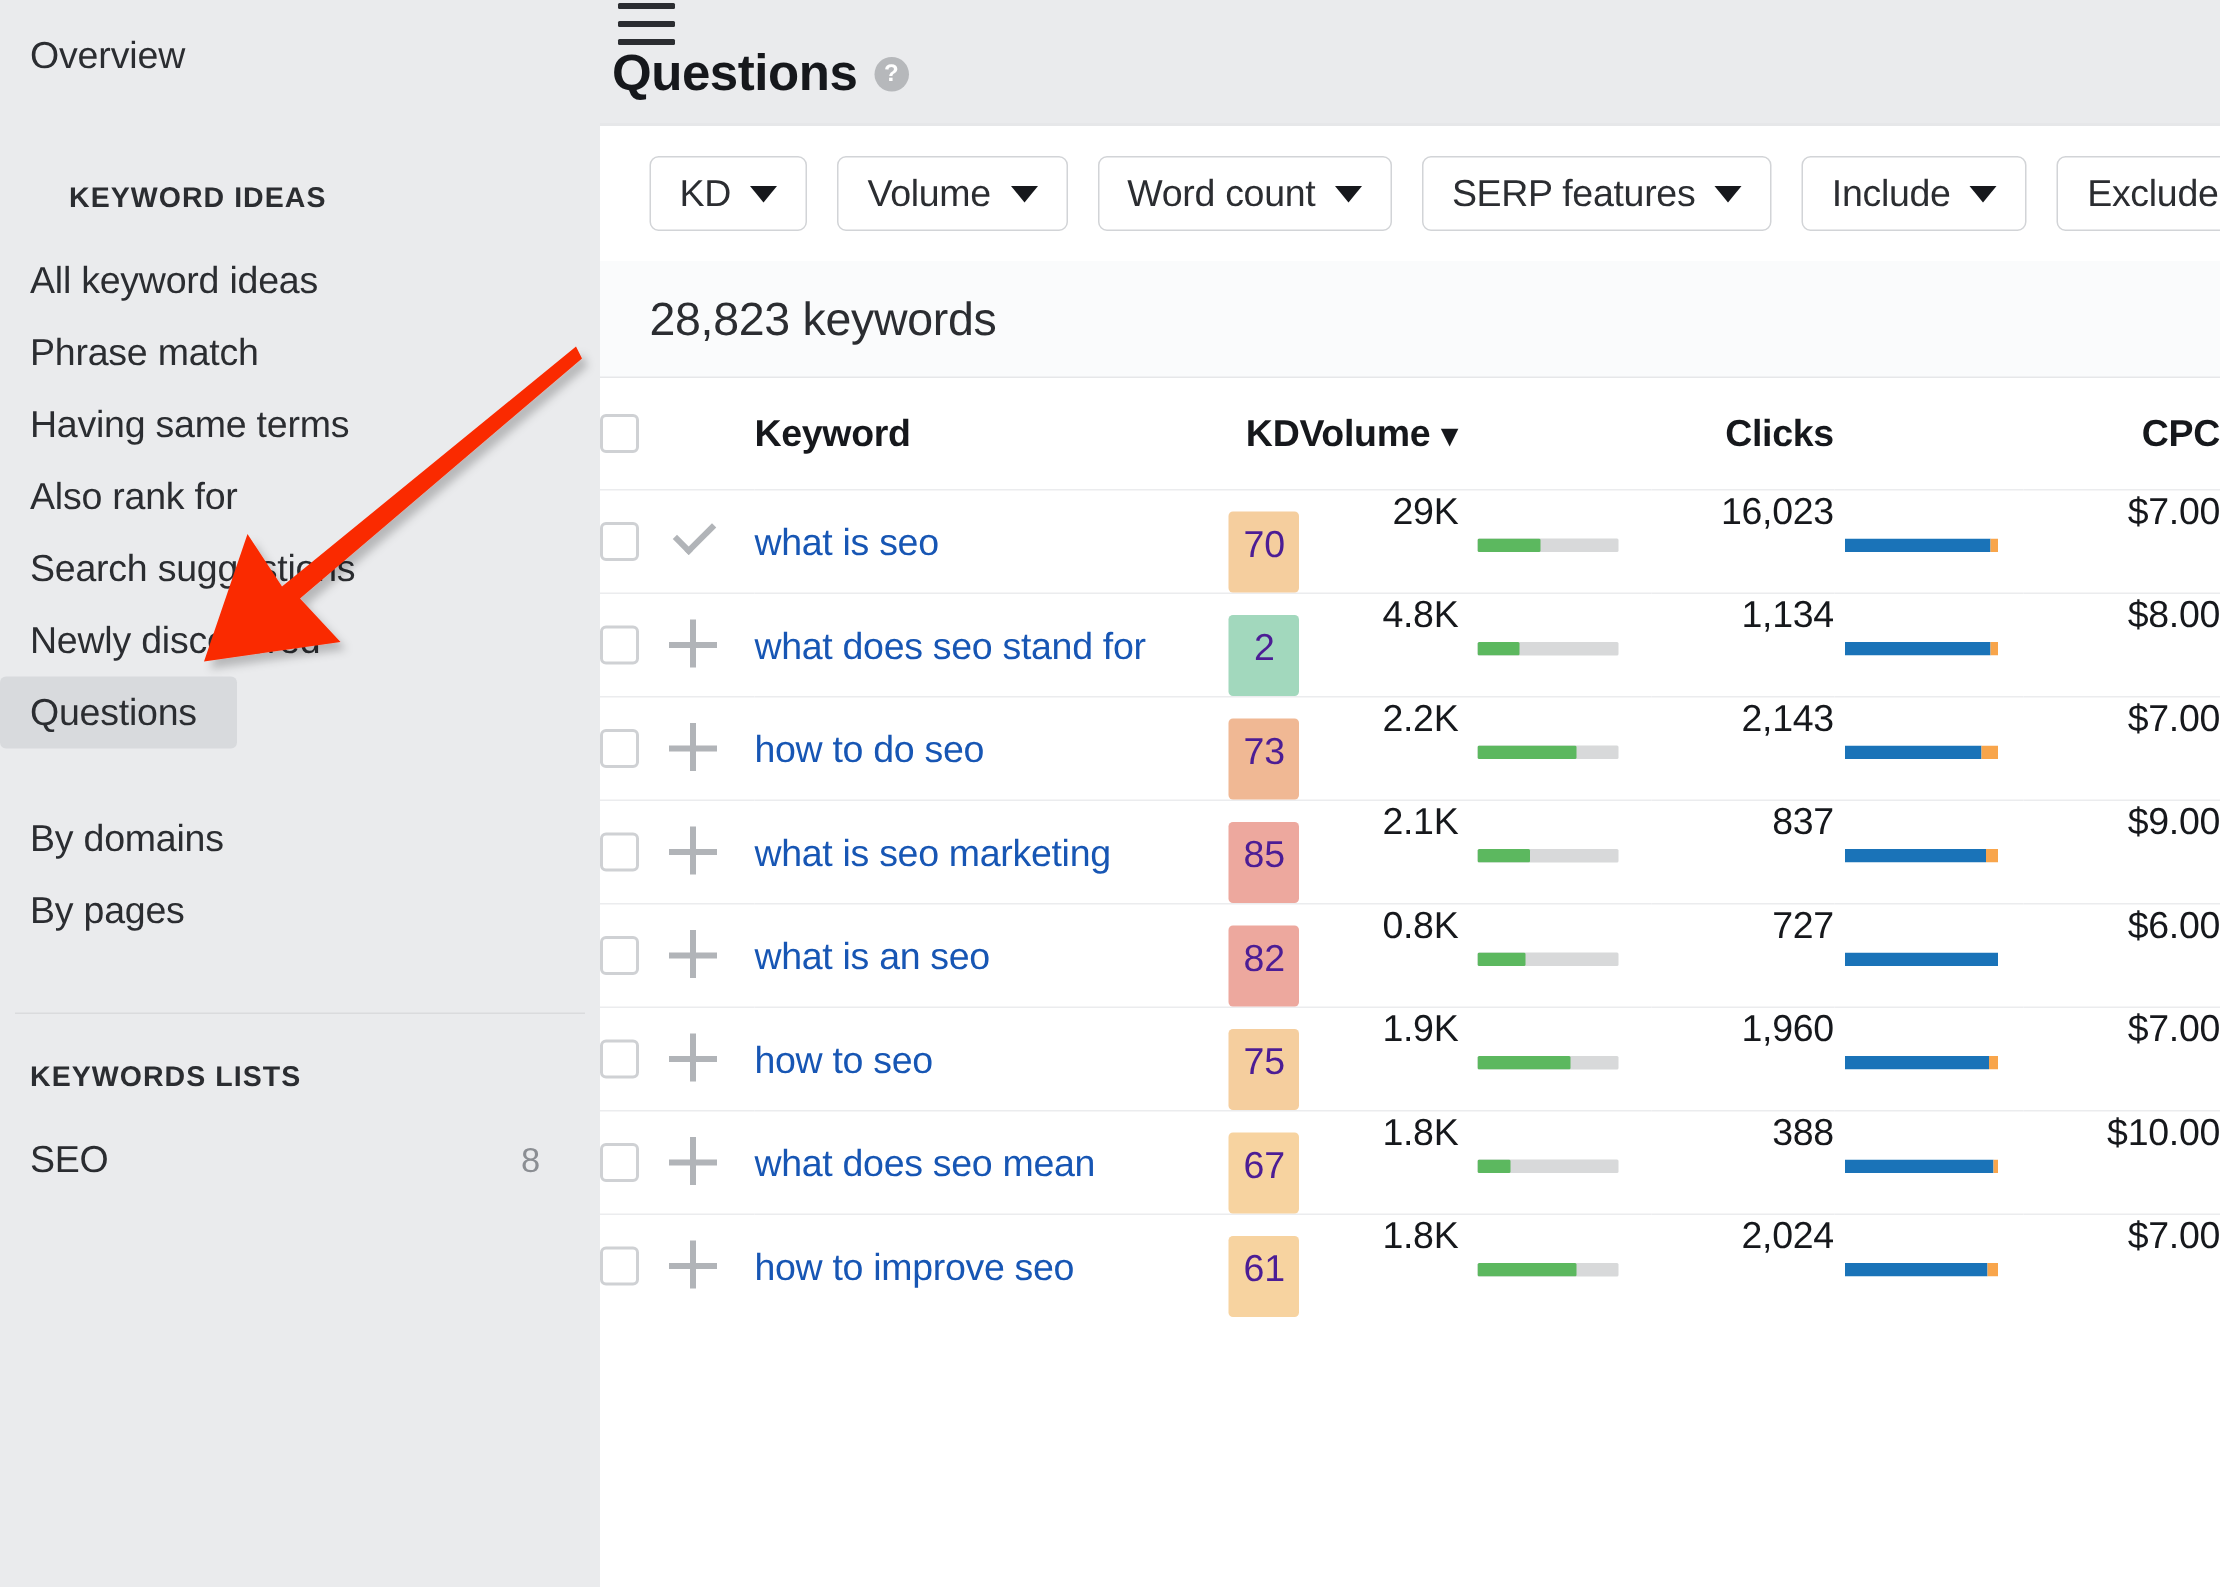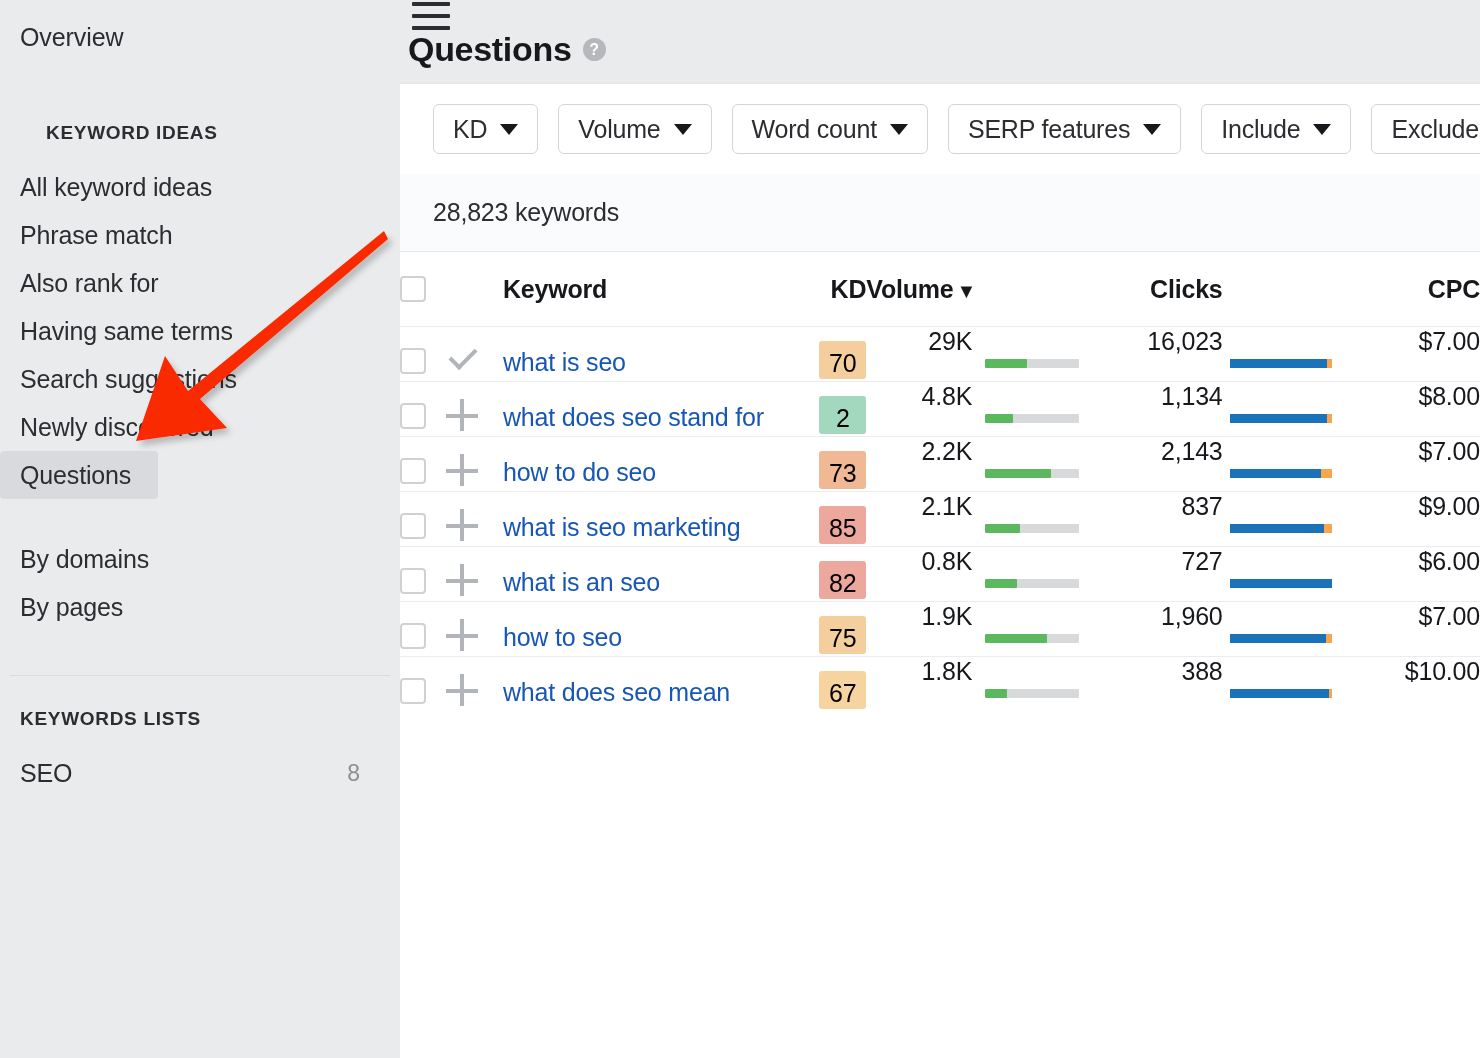--- a/index.html
+++ b/index.html
@@ -175,21 +175,21 @@
     border-top: 11px solid #16181c;
   }
 
   .count-bar {
     height: 78px;
     background: #fafbfc;
     border-bottom: 1px solid #e6e7e9;
     display: flex;
     align-items: center;
     padding-left: 33px;
-    font-size: 25px;
+    font-size: 31px;
     color: #2b2d31;
     box-sizing: border-box;
     letter-spacing: -0.2px;
   }
 
   
   table.kwtable {
     width: 100%;
     border-collapse: collapse;
     table-layout: fixed;
@@ -269,26 +269,26 @@
     text-decoration: none;
     display: inline-block;
     padding-top: 17px;
     line-height: 37px;
     word-break: normal;
   }
 
   .kd-badge {
     display: inline-block;
     min-width: 47px;
-    height: 38px;
+    height: 54px;
     line-height: 45px;
     text-align: center;
     border-radius: 3px;
     font-size: 25px;
-    color: #000000;
+    color: #4c1d95;
     margin-top: 14px;
     box-sizing: border-box;
     padding: 0 4px;
   }
   td.c-kd { text-align: right; padding-right: 6px; }
   td.c-vol { text-align: right; padding-top: 19px; }
   td.c-clicks { text-align: right; padding-top: 19px; }
   td.c-cpc { text-align: right; padding-top: 19px; }
 
   .bar-track {
@@ -329,24 +329,24 @@
 
     <div class="sb-group-kw">
       <div class="sb-section-title">KEYWORD IDEAS</div>
       <div class="sb-item">
         <span>All keyword ideas</span>
       </div>
       <div class="sb-item">
         <span>Phrase match</span>
       </div>
       <div class="sb-item">
+        <span>Having same terms</span>
+      </div>
+      <div class="sb-item">
         <span>Also rank for</span>
-      </div>
-      <div class="sb-item">
-        <span>Having same terms</span>
       </div>
       <div class="sb-item">
         <span>Search suggestions</span>
       </div>
       <div class="sb-item">
         <span>Newly discovered</span>
       </div>
       <div class="sb-item active">
         <span>Questions</span>
       </div>
@@ -623,17 +623,41 @@
             </td>
             <td class="c-clicks">388</td>
             <td>
               <div class="clbar-wrap">
                 <div class="clbar-blue" style="width:97%"></div>
                 <div class="clbar-orange" style="width:3%"></div>
               </div>
             </td>
             <td class="c-cpc">$10.00</td>
           </tr>
+          <tr>
+            <td>
+              <span class="chk"></span>
+            </td>
+            <td>
+              <span class="plus-icon"></span>
+            </td>
+            <td><a class="kw-link">how to improve seo</a></td>
+            <td class="c-kd"><span class="kd-badge" style="background: rgb(247, 211, 160);">61</span></td>
+            <td class="c-vol">1.8K</td>
+            <td>
+              <div class="bar-track">
+                <div class="bar-fill" style="width:70%"></div>
+              </div>
+            </td>
+            <td class="c-clicks">2,024</td>
+            <td>
+              <div class="clbar-wrap">
+                <div class="clbar-blue" style="width:94%"></div>
+                <div class="clbar-orange" style="width:6%"></div>
+              </div>
+            </td>
+            <td class="c-cpc">$7.00</td>
+          </tr>
         </tbody>
     </table>
 
   </div>
 </div>
 
 </body></html>

